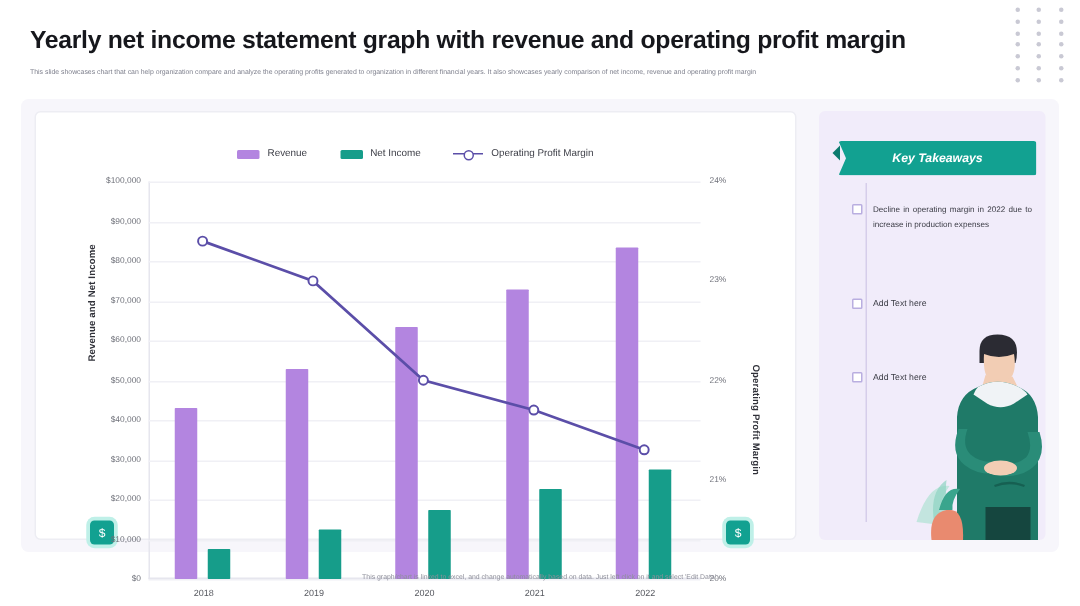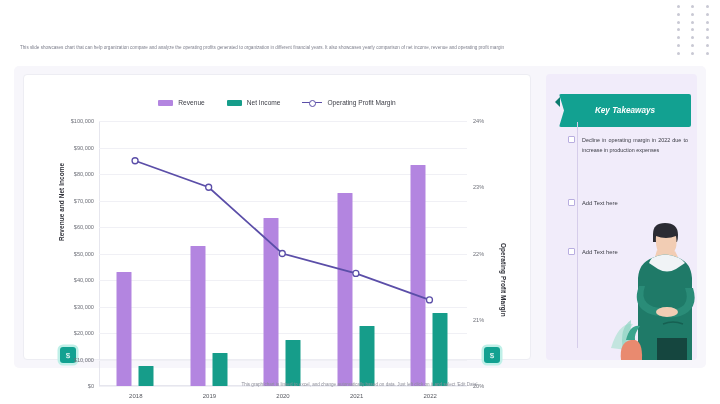--- a/index.html
+++ b/index.html
@@ -118,21 +118,21 @@
   }
   .lineSvg { position: absolute; left: 0; top: 0; width: 100%; height: 100%; overflow: visible; }
 
   
   .take-panel {
     position: absolute; left: 532px; top: 8px;
     width: 151px; height: 286px;
     background: #f1ecfa; border-radius: 4px; overflow: hidden;
   }
   .ribbon {
-    position: absolute; left: 13px; top: 20px; width: 132px; height: 33px;
+    position: absolute; left: 13px; top: 20px; width: 132px; height: 23px;
     background: #12a191; color: #ffffff;
     font-size: 8.2px; font-weight: bold; font-style: italic;
     display: flex; align-items: center; justify-content: center;
     border-radius: 2px;
     clip-path: polygon(0 0, 100% 0, 100% 100%, 0 100%, 5px 50%);
   }
   .ribbon-tail {
     position: absolute; left: 9px; top: 23px;
     width: 0; height: 0;
     border-top: 5px solid transparent; border-bottom: 5px solid transparent;
@@ -177,20 +177,21 @@
       <i></i>
       <i></i>
       <i></i>
       <i></i>
       <i></i>
       <i></i>
       <i></i>
       <i></i>
   </div>
 
+  <div class="title">Yearly net income statement graph with revenue and operating profit margin</div>
   <div class="subtitle">This slide showcases chart that can help organization compare and analyze the operating profits generated to organization in different financial years. It also showcases yearly comparison of net income, revenue and operating profit margin</div>
 
   <div class="card">
 
     <div class="chart-panel">
 
       <div class="legend">
         <div class="legend-item">
           <span class="legend-swatch" style="background:#b385e0"></span>
           <span class="legend-label">Revenue</span>

